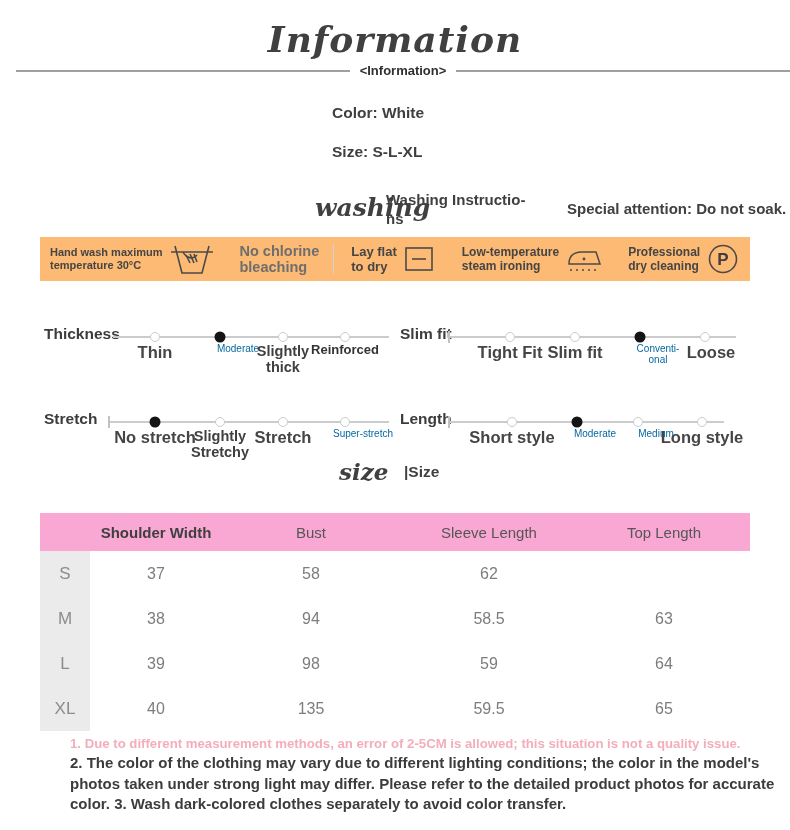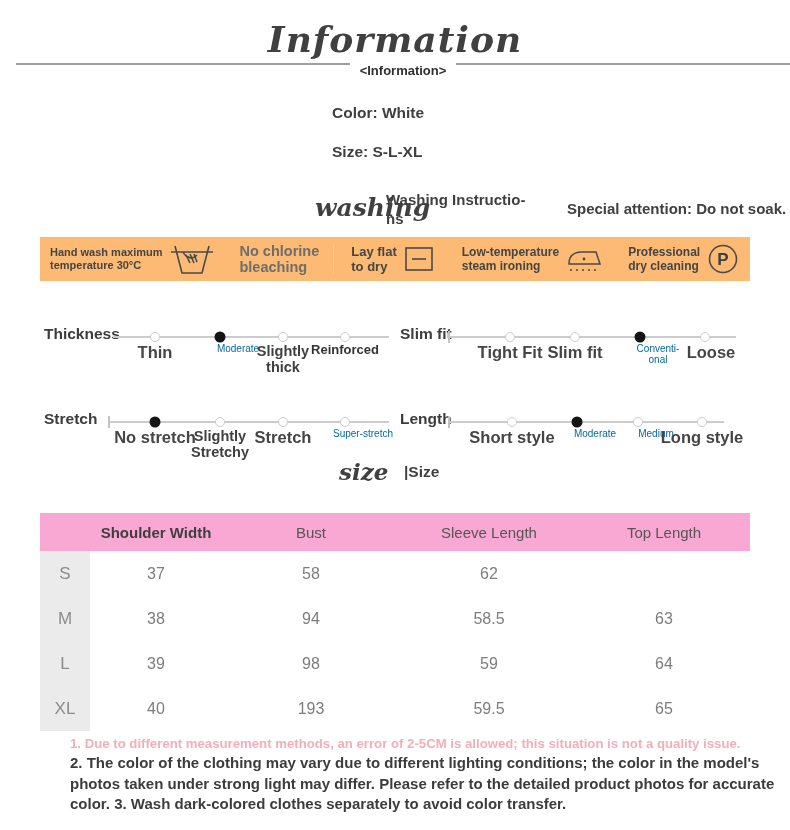--- a/index.html
+++ b/index.html
@@ -2,21 +2,21 @@
 <html><head>
 <meta charset="utf-8">
 <style>
   html,body{margin:0;padding:0;background:#fff;}
   .page{position:relative;width:790px;height:830px;background:#fff;overflow:hidden;
         font-family:"Liberation Sans",sans-serif;color:#3f3f3f;}
   .script{font-family:"DejaVu Serif",serif;font-style:italic;font-weight:700;color:#404040;}
 
   
   .main-title{position:absolute;top:18px;left:0;right:0;text-align:center;font-size:36px;letter-spacing:1px;}
-  .hr-row{position:absolute;top:63px;left:16px;right:0;display:flex;align-items:flex-start;gap:10px;}
+  .hr-row{position:absolute;top:63px;left:16px;right:0;display:flex;align-items:center;gap:10px;}
   .hr-line{flex:1;height:2px;background:#9f9f9f;}
   .hr-label{font-size:13px;font-weight:700;color:#2f2f2f;}
 
   
   .attrs{position:absolute;left:332px;top:104px;}
   .attrs div{font-size:15.5px;font-weight:700;margin-bottom:21px;}
 
   
   .wash-script{position:absolute;left:315px;top:193px;font-size:25px;}
   .wash-title{position:absolute;left:386px;top:190px;font-size:15px;font-weight:700;line-height:19px;white-space:pre-line;}
@@ -222,21 +222,21 @@
         <div class="tbl-row">
           <div class="size-cell">L</div>
           <div class="val-cell">39</div>
           <div class="val-cell">98</div>
           <div class="val-cell">59</div>
           <div class="val-cell">64</div>
         </div>
         <div class="tbl-row">
           <div class="size-cell">XL</div>
           <div class="val-cell">40</div>
-          <div class="val-cell">193</div>
+          <div class="val-cell">135</div>
           <div class="val-cell">59.5</div>
           <div class="val-cell">65</div>
         </div>
       </div>
   </div>
 
   <div class="notes">
     <p class="note1">1. Due to different measurement methods, an error of 2-5CM is allowed; this situation is not a quality issue.</p>
     <p class="note2">2. The color of the clothing may vary due to different lighting conditions; the color in the model's photos taken under strong light may differ. Please refer to the detailed product photos for accurate color. 3. Wash dark-colored clothes separately to avoid color transfer.</p>
   </div>

